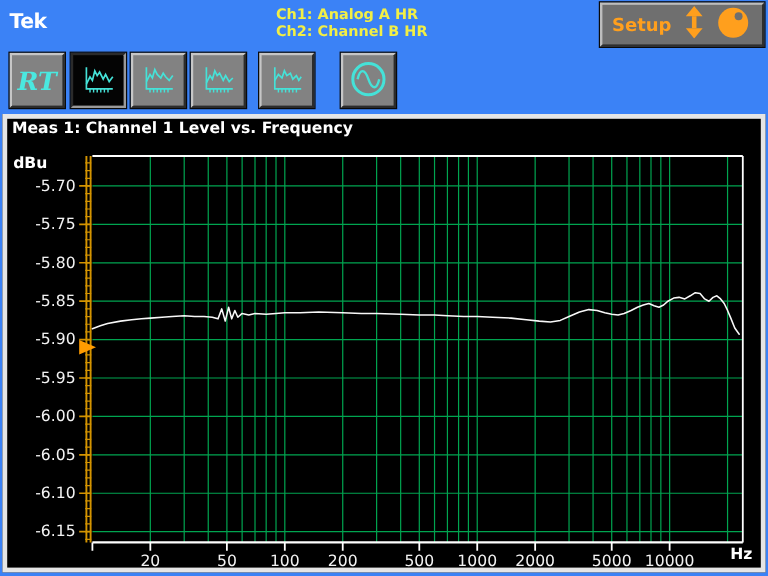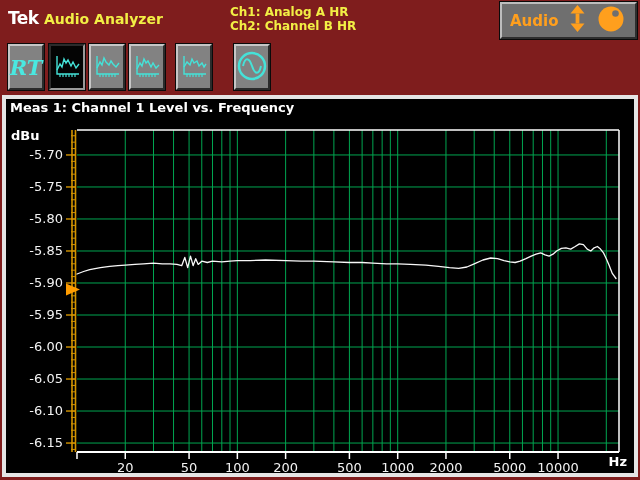--- a/index.html
+++ b/index.html
@@ -1,54 +1,53 @@
 <!DOCTYPE html>
 <html><head>
 <meta charset="utf-8">
 <style>
   html,body{margin:0;padding:0;background:#000;}
-  .screen{position:relative;width:640px;height:480px;background:#7f1d1d;overflow:hidden;
+  .screen{position:relative;width:640px;height:480px;background:#3b82f6;overflow:hidden;
           font-family:"DejaVu Sans",sans-serif;}
   
   .tek{position:absolute;left:8px;top:8px;color:#ffffff;font-size:17px;font-weight:bold;letter-spacing:-0.5px;}
   .apptitle{position:absolute;left:44px;top:11px;color:#f2ef45;font-size:14px;font-weight:bold;}
   .chinfo{position:absolute;left:230px;top:5px;color:#f2ef45;font-size:12px;font-weight:bold;line-height:14px;}
   .expand-btn{position:absolute;left:500px;top:2px;width:137px;height:37px;box-sizing:border-box;
       background:#6f6f6f;border:2px solid;border-color:#bdbdbd #2e2e2e #2e2e2e #bdbdbd;
       outline:1px solid #0a0a0a;display:flex;align-items:center;justify-content:space-between;
       padding:0 10px 0 8px;cursor:pointer;}
   .expand-label{color:#ff9f1d;font-size:15px;font-weight:bold;}
   
   .toolbar{position:absolute;left:0;top:44px;height:48px;display:flex;align-items:flex-start;}
-  .tb-btn{box-sizing:border-box;width:36px;height:46px;background:#828282;
+  .tb-btn{box-sizing:border-box;width:46px;height:46px;background:#828282;
       border:2px solid;border-color:#c6c6c6 #2b2b2b #2b2b2b #c6c6c6;outline:1px solid #0a0a0a;
       display:flex;align-items:center;justify-content:center;padding:0;cursor:pointer;}
   .tb-btn.active{background:#040404;border-color:#2b2b2b #9a9a9a #9a9a9a #2b2b2b;}
   .rt-text{color:#4ae8e0;font-family:"DejaVu Serif",serif;font-style:italic;font-weight:bold;font-size:21px;}
   .vs-text{color:#f2ef45;font-size:13px;font-weight:bold;line-height:14px;text-align:center;}
   .vs-btn{width:56px;}
   
   .meas-panel{position:absolute;left:2px;top:95px;width:636px;height:382px;box-sizing:border-box;
       background:#000;border:4px solid #e5e5e5;}
   .meas-title{position:absolute;left:4px;top:1px;color:#ffffff;font-size:13px;font-weight:bold;}
   .chart-svg{position:absolute;left:0;top:0;}
 </style>
 </head>
 <body>
 
 <div class="screen">
 
   <span class="tek">Tek</span>
-  <span class="apptitle">Audio Analyzer</span>
   <div class="chinfo">
     <div>Ch1: Analog A HR</div>
     <div>Ch2: Channel B HR</div>
   </div>
   <div class="expand-btn">
-    <span class="expand-label">Audio</span>
+    <span class="expand-label">Setup</span>
     <span>
       <svg width="15" height="27" viewBox="0 0 15 27">
         <polygon points="7.5,0 0.5,8.5 14.5,8.5" fill="#ff9f1d"></polygon>
         <rect x="5.6" y="8.5" width="3.8" height="10" fill="#ff9f1d"></rect>
         <polygon points="7.5,27 0.5,18.5 14.5,18.5" fill="#ff9f1d"></polygon>
       </svg>
     </span>
     <span>
       <svg width="28" height="28" viewBox="0 0 28 28">
         <circle cx="14" cy="14" r="12.5" fill="#ff9f1d"></circle>

